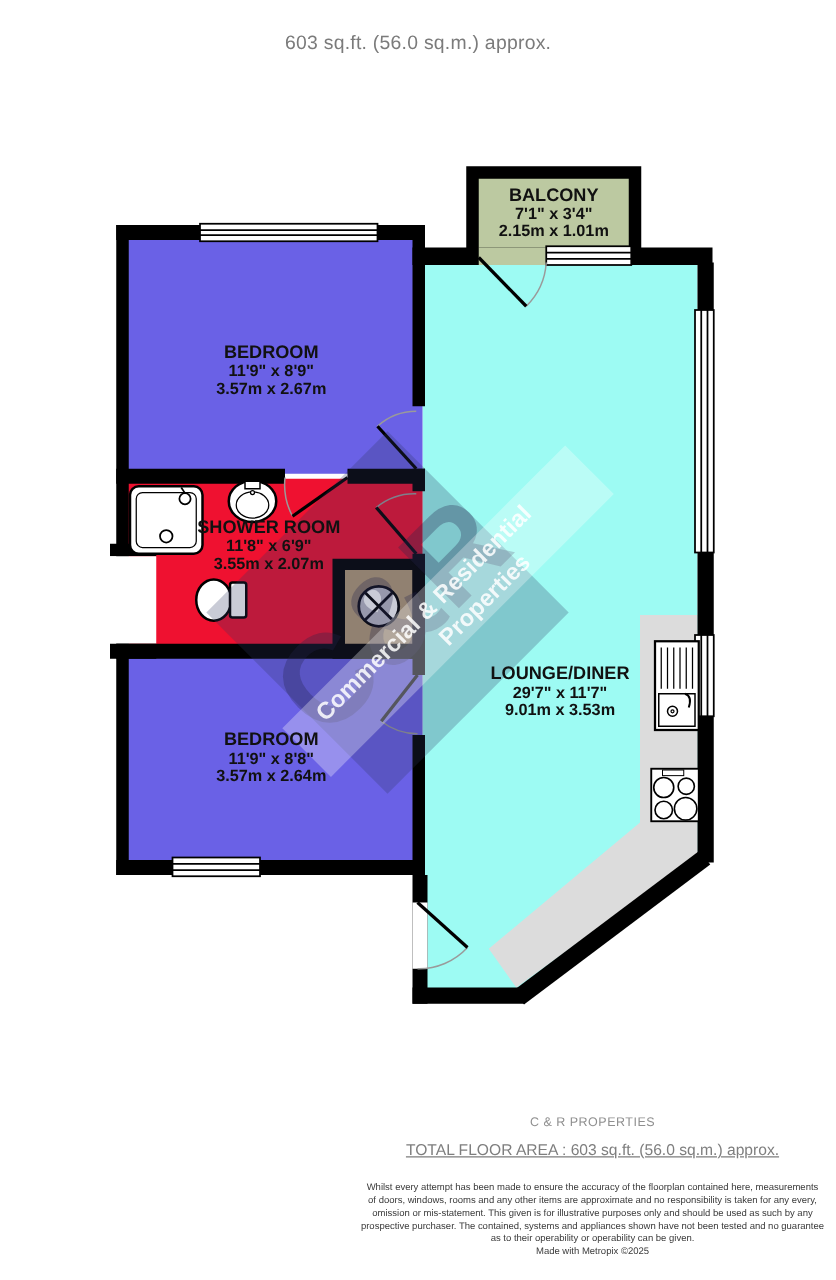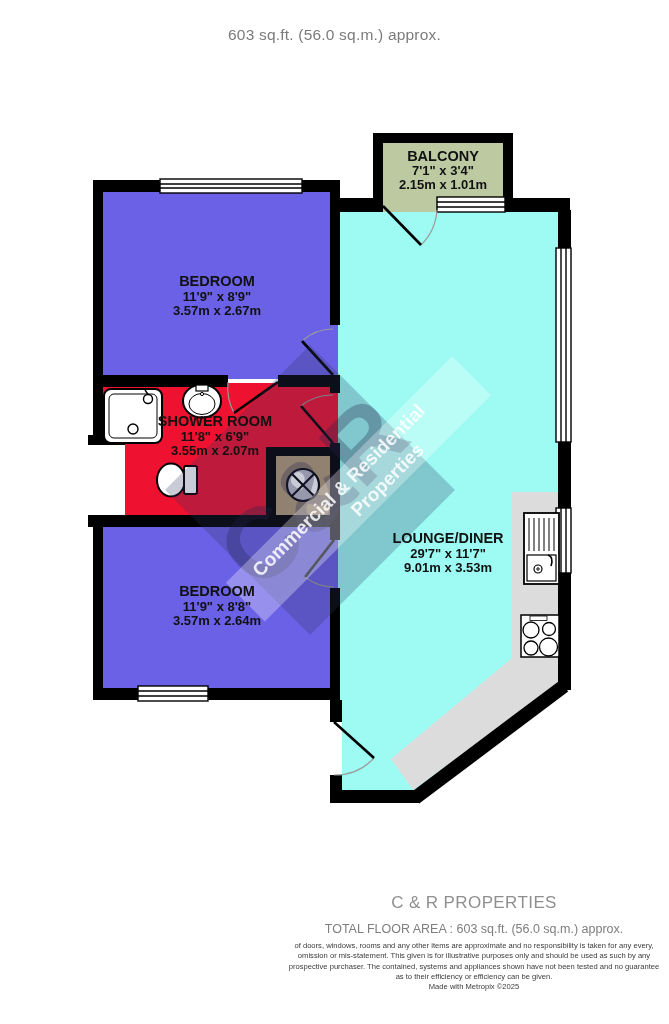--- a/index.html
+++ b/index.html
@@ -6,22 +6,22 @@
   .page{position:relative;width:669px;height:1024px;background:#fff;overflow:hidden;
         font-family:"Liberation Sans", sans-serif;}
   .title{position:absolute;top:26px;left:0;width:669px;text-align:center;
          font-size:15.5px;color:#7b7b7b;letter-spacing:.2px;}
   .plan-svg{position:absolute;top:0;left:0;}
   svg text.room-name{font-family:"Liberation Sans",sans-serif;font-weight:bold;font-size:14.5px;fill:#111;}
   svg text.room-dim{font-family:"Liberation Sans",sans-serif;font-weight:bold;font-size:13px;fill:#111;}
   svg text.wm-big{font-family:"Liberation Sans",sans-serif;font-weight:bold;font-size:100px;fill:rgba(35,35,75,0.30);}
   svg text.wm-line{font-family:"Liberation Sans",sans-serif;font-weight:bold;font-size:19px;fill:rgba(255,255,255,0.85);}
   .footer{position:absolute;left:278px;top:893px;width:392px;text-align:center;}
-  .footer .company{font-size:17px;color:#8f8f8f;letter-spacing:.4px;margin-bottom:9px;}
-  .footer .total{font-size:12.5px;color:#7e7e7e;margin-bottom:5px;}
+  .footer .company{font-size:10px;color:#8f8f8f;letter-spacing:.4px;margin-bottom:9px;}
+  .footer .total{font-size:12.5px;color:#7e7e7e;margin-bottom:18px;text-decoration:underline;}
   .footer .disc{font-size:7.6px;color:#3a3a3a;line-height:1.35;}
 </style>
 </head>
 <body>
 
 <div class="page">
 
   <div class="title">603 sq.ft. (56.0 sq.m.) approx.</div>
 
   <svg class="plan-svg" width="669" height="1024" viewBox="0 0 669 1024">
@@ -214,21 +214,22 @@
       <text class="room-name" x="448" y="543">LOUNGE/DINER</text>
       <text class="room-dim" x="448" y="558">29'7"  x 11'7"</text>
       <text class="room-dim" x="448" y="572">9.01m  x 3.53m</text>
     </g>
   </svg>
 
   <div class="footer">
     <div class="company">C &amp; R PROPERTIES</div>
     <div class="total">TOTAL FLOOR AREA : 603 sq.ft. (56.0 sq.m.) approx.</div>
     <div class="disc">
+      <div>Whilst every attempt has been made to ensure the accuracy of the floorplan contained here, measurements</div>
       <div>of doors, windows, rooms and any other items are approximate and no responsibility is taken for any every,</div>
       <div>omission or mis-statement. This given is for illustrative purposes only and should be used as such by any</div>
       <div>prospective purchaser. The contained, systems and appliances shown have not been tested and no guarantee</div>
-      <div>as to their efficiency or efficiency can be given.</div>
+      <div>as to their operability or operability can be given.</div>
       <div>Made with Metropix ©2025</div>
     </div>
   </div>
 
 </div>
 
 </body></html>

